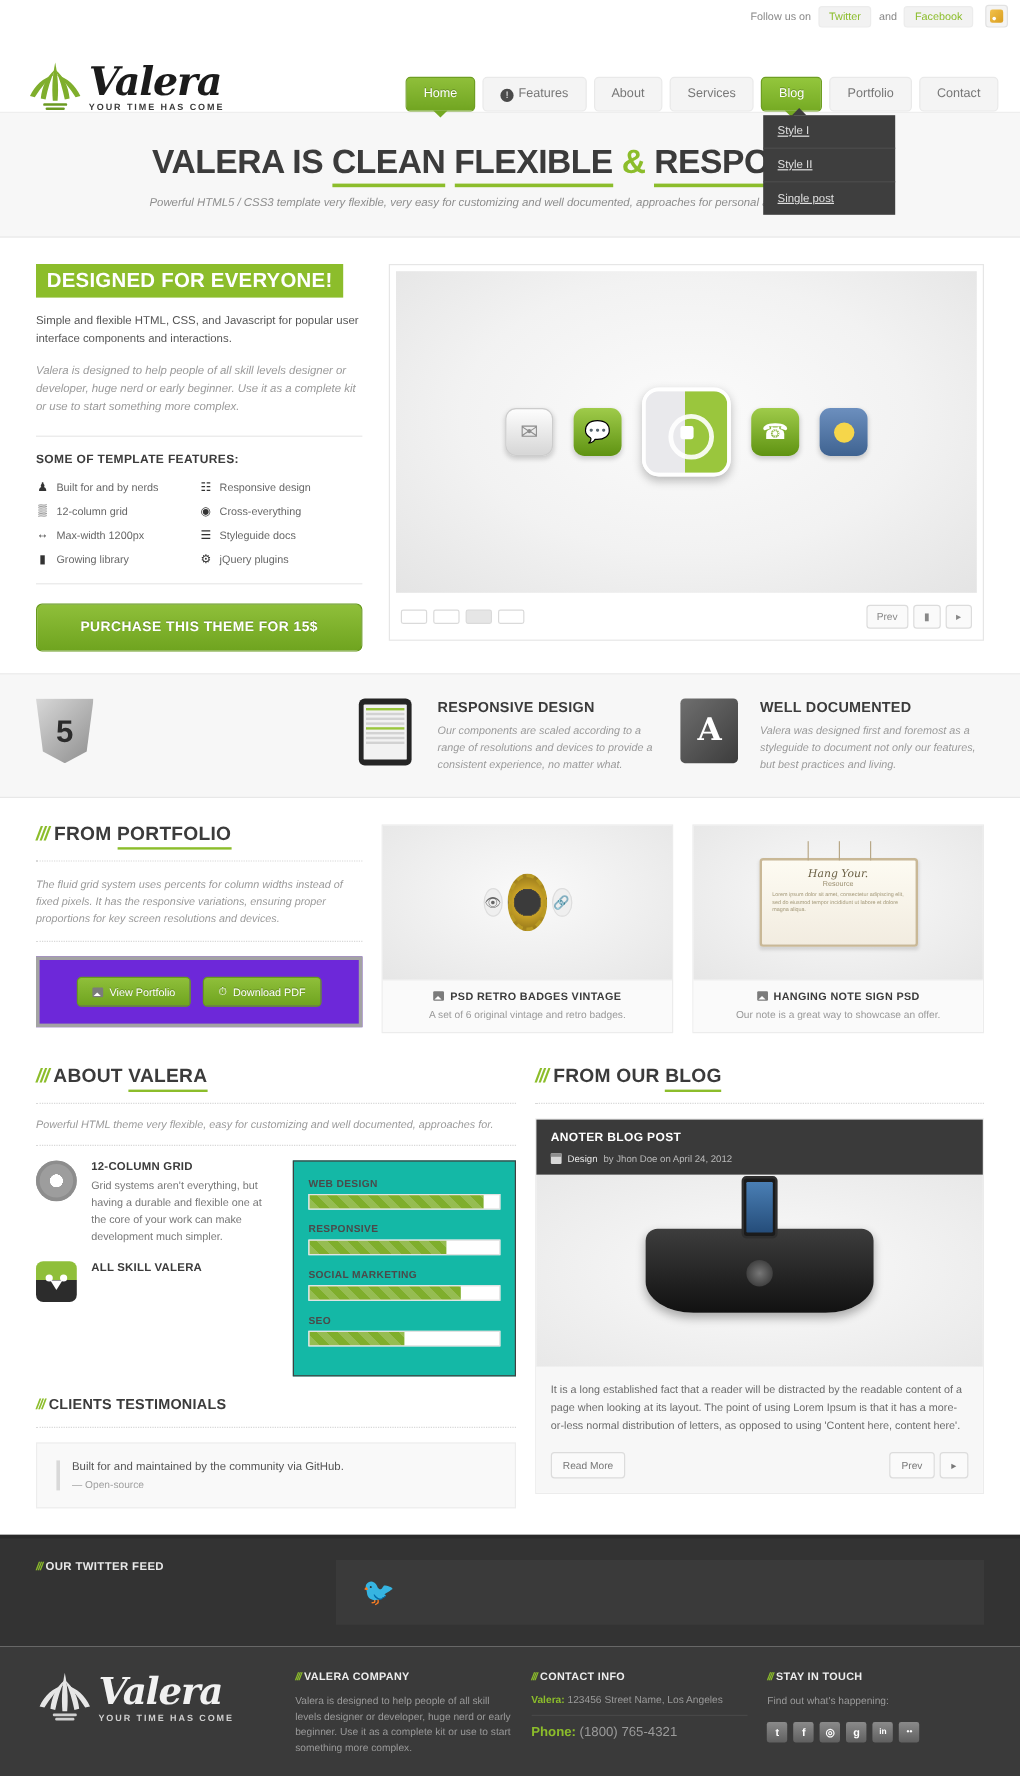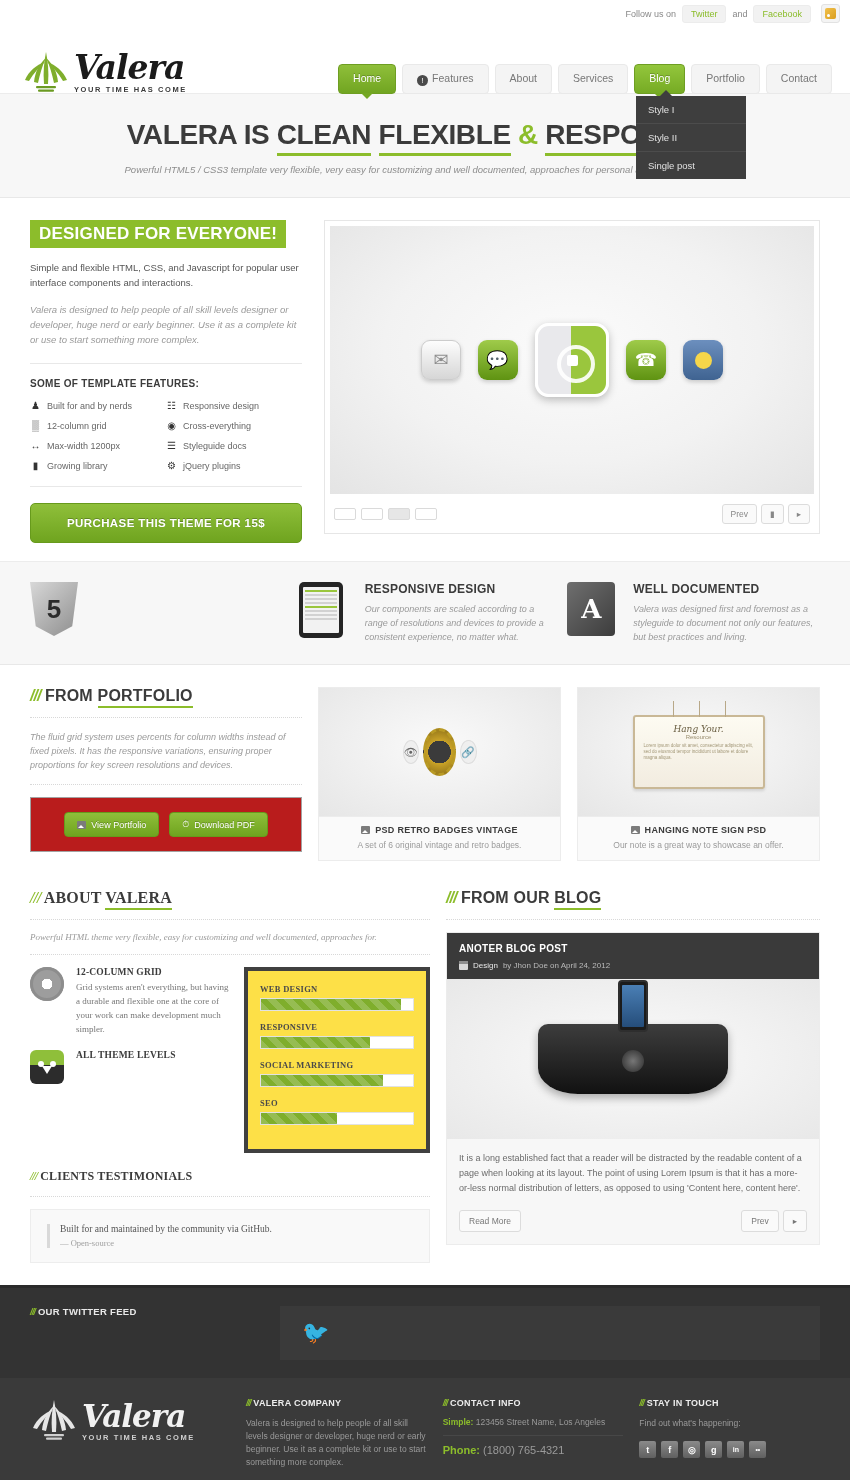--- a/index.html
+++ b/index.html
@@ -72,20 +72,21 @@
     background: #3e3e3e; z-index: 40;
   }
   .dropdown:before {
     content: ""; position: absolute; left: 24px; top: -6px;
     border-left: 6px solid transparent; border-right: 6px solid transparent;
     border-bottom: 6px solid #3e3e3e;
   }
   .dropdown-item {
     padding: 8px 12px; font-size: 9.5px; color: #e0e0e0;
     border-bottom: 1px solid #4c4c4c;
+    text-decoration: underline;
   }
   .dropdown-item:last-child { border-bottom: none; }
 
   
   .hero {
     background: #f7f7f7; border-top: 1px solid #ececec; border-bottom: 1px solid #e8e8e8;
     padding: 26px 0 22px; text-align: center;
   }
   .hero h1 {
     font-size: 28px; font-weight: bold; color: #3b3b3b; letter-spacing: -.4px;
@@ -200,21 +201,21 @@
   .sec { padding: 22px 0; }
   .sec-head { font-size: 16px; font-weight: bold; color: #3b3b3b; letter-spacing: .2px; }
   .sec-head .slashes { color: #8cbd2b; letter-spacing: -1px; font-style: italic; }
   .sec-head .u { border-bottom: 2px solid #8cbd2b; padding-bottom: 2px; }
   .dots { border-top: 1px dotted #d8d8d8; margin: 12px 0; }
 
   .pf-row { display: flex; gap: 16px; }
   .pf-left { width: 272px; }
   .pf-left p { font-size: 9px; line-height: 14px; color: #9a9a9a; font-style: italic; }
   .pf-btnbox {
-    background: #b91c1c; border: 1px solid #a3a3a3; padding: 14px;
+    background: #6d28d9; border: 3px solid #a3a3a3; padding: 14px;
     display: flex; gap: 10px; justify-content: center;
   }
   .gbtn {
     background: linear-gradient(#8fbf3a,#6fa41f); border: 1px solid #679a1c;
     border-radius: 4px; color: #fff; font-size: 9px; padding: 6px 12px;
     display: inline-flex; align-items: center; gap: 5px;
     text-shadow: 0 -1px 0 rgba(0,0,0,.25);
   }
   .pf-card { flex: 1; border: 1px solid #ececec; background: #fff; }
   .pf-img {
@@ -243,21 +244,21 @@
   .note-sub { font-size:6px; color:#9b8f70; text-align:center; margin-bottom:3px;}
   .note-body { font-size:4.5px; color:#a39878; line-height:6px; }
   .pf-cap { border-top:1px solid #ececec; background:#fafafa; text-align:center; padding:8px 6px 10px; }
   .pf-cap h4 { font-size:9px; font-weight:bold; color:#3b3b3b; letter-spacing:.3px; display:flex; align-items:center; justify-content:center; gap:5px; }
   .pf-cap p { font-size:8.5px; color:#9a9a9a; margin-top:5px; }
   .mini-img-ico { width:9px;height:8px;background:#7b7b7b;border-radius:1px; position:relative; }
   .mini-img-ico:after{content:"";position:absolute;left:1px;bottom:1px;width:0;height:0;border-left:3px solid transparent;border-right:3px solid transparent;border-bottom:3px solid #fff;}
 
   
   .ab-row { display: flex; gap: 16px; }
-  .ab-left { width: 400px; font-family: Liberation Serif, serif; }
+  .ab-left { width: 400px; }
   .ab-right { flex: 1; }
   .ab-lead { font-size: 9px; color: #9a9a9a; font-style: italic; }
   .ab-cols { display: flex; gap: 14px; }
   .ab-items { width: 200px; }
   .ab-item { display: flex; gap: 10px; margin-bottom: 14px; }
   .ab-ico { width: 36px; flex: 0 0 36px; }
   .gear-ico {
     width: 34px; height: 34px; border-radius: 50%;
     background: radial-gradient(circle, #fff 0 22%, #9d9d9d 23% 100%);
     box-shadow: 0 0 0 3px #8d8d8d inset;
@@ -278,21 +279,21 @@
   }
   .suit-ico .eye { position:absolute; top:11px; width:6px;height:6px;background:#fff;border-radius:50%; }
   .suit-ico .eye.l{left:8px;} .suit-ico .eye.r{right:8px;}
   .suit-ico:after {
     content:""; position:absolute; left:50%; top:16px; margin-left:-5px;
     border-left:5px solid transparent; border-right:5px solid transparent; border-top:8px solid #fff;
   }
   .ab-item h4 { font-size: 9.5px; font-weight: bold; color: #3b3b3b; margin-bottom: 3px; letter-spacing:.2px; }
   .ab-item p { font-size: 9px; line-height: 14px; color: #777; }
 
-  .bars-box { flex:1; background:#fde047; border:4px solid #404040; padding:13px 12px; }
+  .bars-box { flex:1; background:#14b8a6; border:1px solid #404040; padding:13px 12px; }
   .bar-label { font-size: 8.5px; font-weight: bold; color: #4a4a4a; letter-spacing:.3px; margin-bottom:4px; }
   .bar-track { height: 13px; background:#fff; border:1px solid #e2e2e2; margin-bottom:11px; }
   .bar-fill {
     height: 100%;
     background-color:#7fae2c;
     background-image: repeating-linear-gradient(45deg, rgba(255,255,255,.18) 0 6px, rgba(255,255,255,0) 6px 12px);
   }
 
   .blog-card { border:1px solid #ececec; }
   .blog-head { background:#3a3a3a; padding:10px 12px 9px; }
@@ -603,21 +604,21 @@
               </div>
             </div>
             <div class="ab-item">
               <div class="ab-ico">
                   <div class="suit-ico">
                     <span class="eye l"></span>
                     <span class="eye r"></span>
                   </div>
                 </div>
               <div>
-                <h4>ALL THEME LEVELS</h4>
+                <h4>ALL SKILL VALERA</h4>
               </div>
             </div>
           </div>
 
           <div class="bars-box">
             <div class="bar-label">WEB DESIGN</div>
             <div class="bar-track">
                 <div class="bar-fill" style="width: 92%;"></div>
               </div>
             <div class="bar-label">RESPONSIVE</div>
@@ -717,21 +718,21 @@
           </div>
         </div>
 
         <div class="f-col">
           <div class="f-head"><span class="slashes">///</span> <span>VALERA COMPANY</span></div>
           <p>Valera is designed to help people of all skill levels designer or developer, huge nerd or early beginner. Use it as a complete kit or use to start something more complex.</p>
         </div>
 
         <div class="f-col">
           <div class="f-head"><span class="slashes">///</span> <span>CONTACT INFO</span></div>
-          <div class="f-line"><b>Simple:</b><span> 123456 Street Name, Los Angeles</span></div>
+          <div class="f-line"><b>Valera:</b><span> 123456 Street Name, Los Angeles</span></div>
           <div style="font-size:11px;color:#9a9a9a;"><b style="color:#8cbd2b;">Phone:</b><span> (1800) 765-4321</span></div>
         </div>
 
         <div class="f-col">
           <div class="f-head"><span class="slashes">///</span> <span>STAY IN TOUCH</span></div>
           <p>Find out what's happening:</p>
           <div class="socials">
             <span class="soc">t</span>
             <span class="soc">f</span>
             <span class="soc">◎</span>

